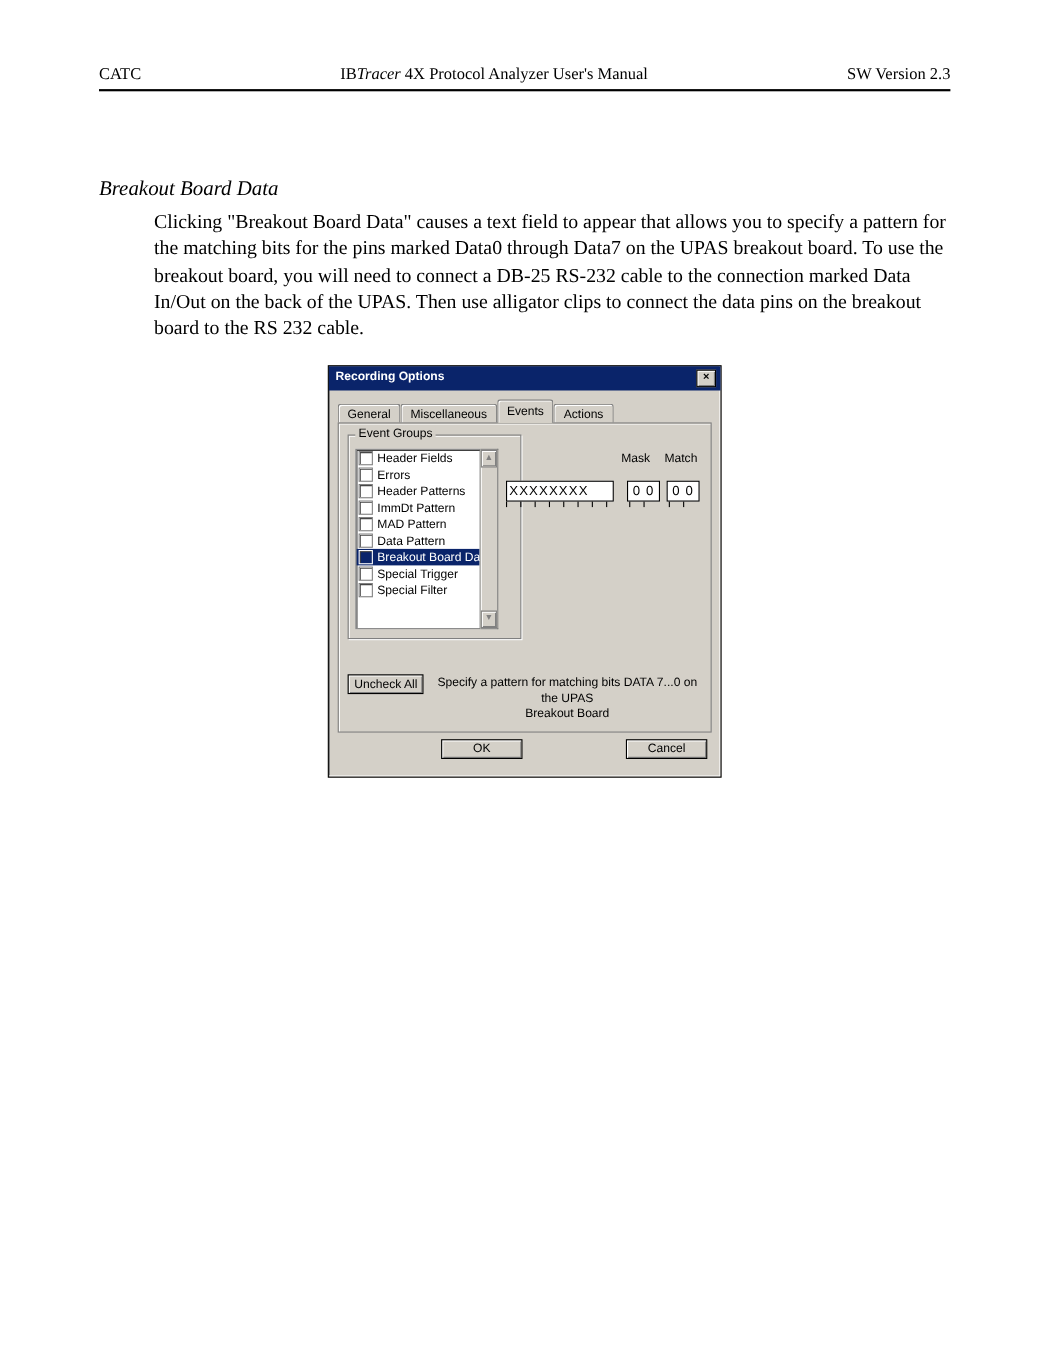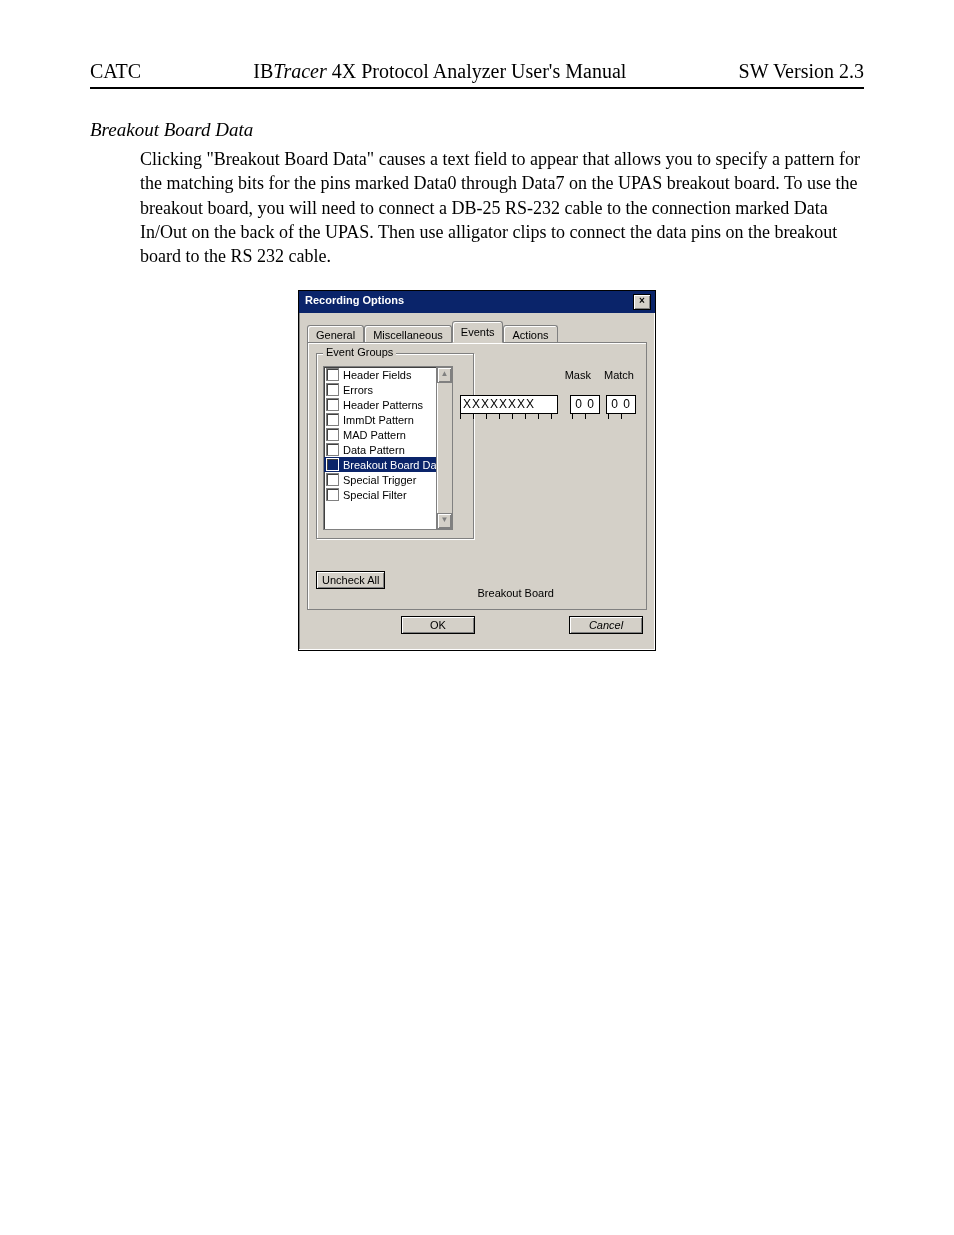--- a/index.html
+++ b/index.html
@@ -10,22 +10,22 @@
     margin: 0;
     padding: 60px 90px 40px 90px;
     width: 954px;
     box-sizing: border-box;
   }
   .page-header {
     display: flex;
     justify-content: space-between;
     border-bottom: 2px solid #000;
     padding-bottom: 4px;
-    margin-bottom: 30px;
-    font-size: 20px;
+    margin-bottom: 78px;
+    font-size: 15px;
   }
   .page-header .center {
     flex: 1;
     text-align: center;
   }
   .page-header .center i { font-style: italic; }
   .section-heading {
     font-style: italic;
     font-size: 19px;
     margin-bottom: 6px;
@@ -375,28 +375,28 @@
                   <i></i>
                 </div>
             </div>
           </div>
         </div>
       </div>
 
       <div class="statusmsg">
         <span class="btn small">Uncheck All</span>
         <div class="msg">
-          <br>
+          <span>Specify a pattern for matching bits DATA 7...0 on the UPAS</span><br>
           <span>Breakout Board</span>
         </div>
       </div>
     </div>
 
     <div class="button-rows">
       <div class="row">
         <span style="width:90px;"></span>
         <span class="btn" style="min-width:60px;">OK</span>
         <span class="spacer"></span>
-        <span class="btn" style="min-width:60px;font-style:italic;">Cancel</span>
+        <span class="btn" style="min-width:60px;">Cancel</span>
       </div>
     </div>
   </div>
 </div>
 
 </body></html>

